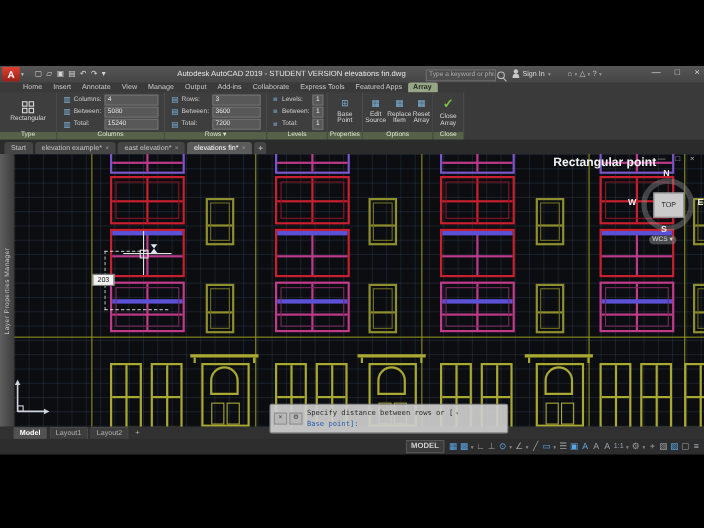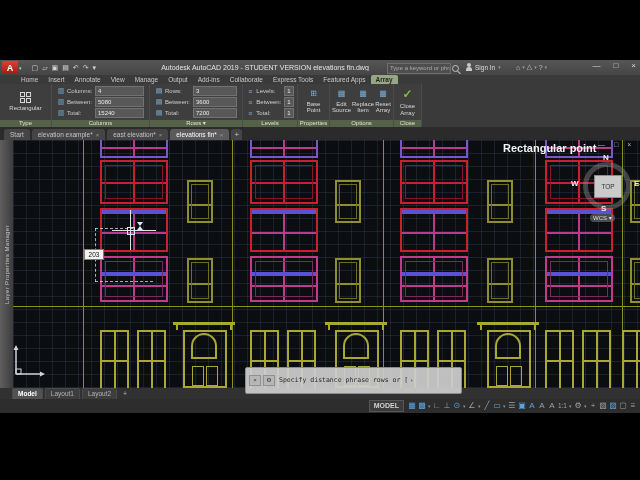--- a/index.html
+++ b/index.html
@@ -492,22 +492,23 @@
     </svg>
   </div>
 
   <div class="cmdwin">
     <div class="cmd-btns">
       <div class="cmd-btn">×</div>
       <div class="cmd-btn">⚙</div>
     </div>
     <div>
       <div class="cmd-text">
-        <span>Specify distance phrase rows or [</span><span class="cmd-caret">▾</span>
-      </div>
+        <span>Specify distance between rows or [</span><span class="cmd-caret">▾</span>
+      </div>
+      <div class="cmd-text cmd-opt">Base point]:</div>
     </div>
   </div>
 
   <div class="layoutrow" id="layoutrow">
       <div class="ltab active">Model</div>
       <div class="ltab">Layout1</div>
       <div class="ltab">Layout2</div>
       <div class="lplus">+</div>
     </div>
 

